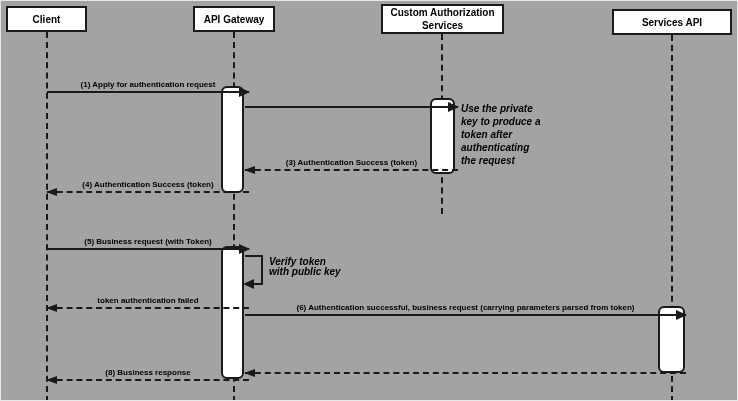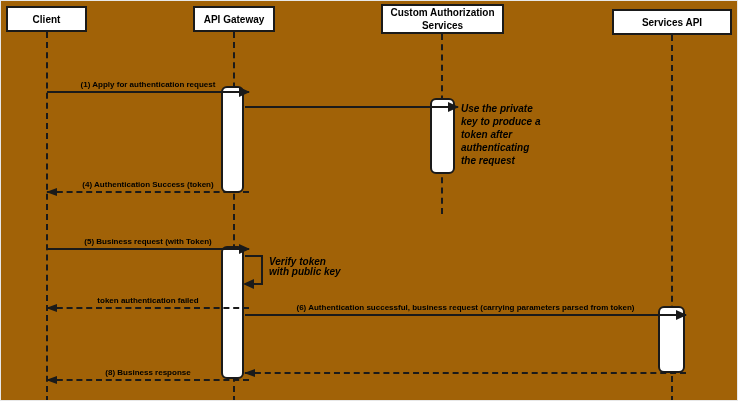--- a/index.html
+++ b/index.html
@@ -1,17 +1,17 @@
 <!DOCTYPE html>
 <html><head>
 <meta charset="utf-8">
 <style>
   html,body { margin:0; padding:0; background:#ffffff; }
   .stage {
-    position:relative; width:738px; height:401px; background:#a16207;
+    position:relative; width:738px; height:401px; background:#a3a3a3;
     font-family:"Liberation Sans", sans-serif; color:#000;
     overflow:hidden; border:1px solid #e8e8e8; box-sizing:border-box;
   }
   
   .lifeline { position:absolute; width:0; border-left:2px dashed #1a1a1a; z-index:1; }
   
   .actor {
     position:absolute; background:#ffffff; border:2px solid #1a1a1a; z-index:4;
     display:flex; align-items:center; justify-content:center; text-align:center;
     font-size:10px; font-weight:bold; line-height:13px; box-sizing:border-box;
@@ -82,20 +82,25 @@
     <div class="lbl">(1) Apply for authentication request</div>
     <div class="line"></div>
     <div class="arr r"></div>
   </div>
 
   <div class="msg" style="left:244px; top:91px; width:185px">
     <div class="line"></div>
     <div class="arr r"></div>
   </div>
 
+  <div class="msg dashed" style="left:244px; top:154px; width:185px">
+    <div class="lbl">(3) Authentication Success (token)</div>
+    <div class="line"></div>
+    <div class="arr l"></div>
+  </div>
 
   <div class="msg dashed" style="left:46px; top:176px; width:174px">
     <div class="lbl">(4) Authentication Success (token)</div>
     <div class="line"></div>
     <div class="arr l"></div>
   </div>
 
   <div class="msg" style="left:46px; top:233px; width:174px">
     <div class="lbl">(5) Business request (with Token)</div>
     <div class="line"></div>

